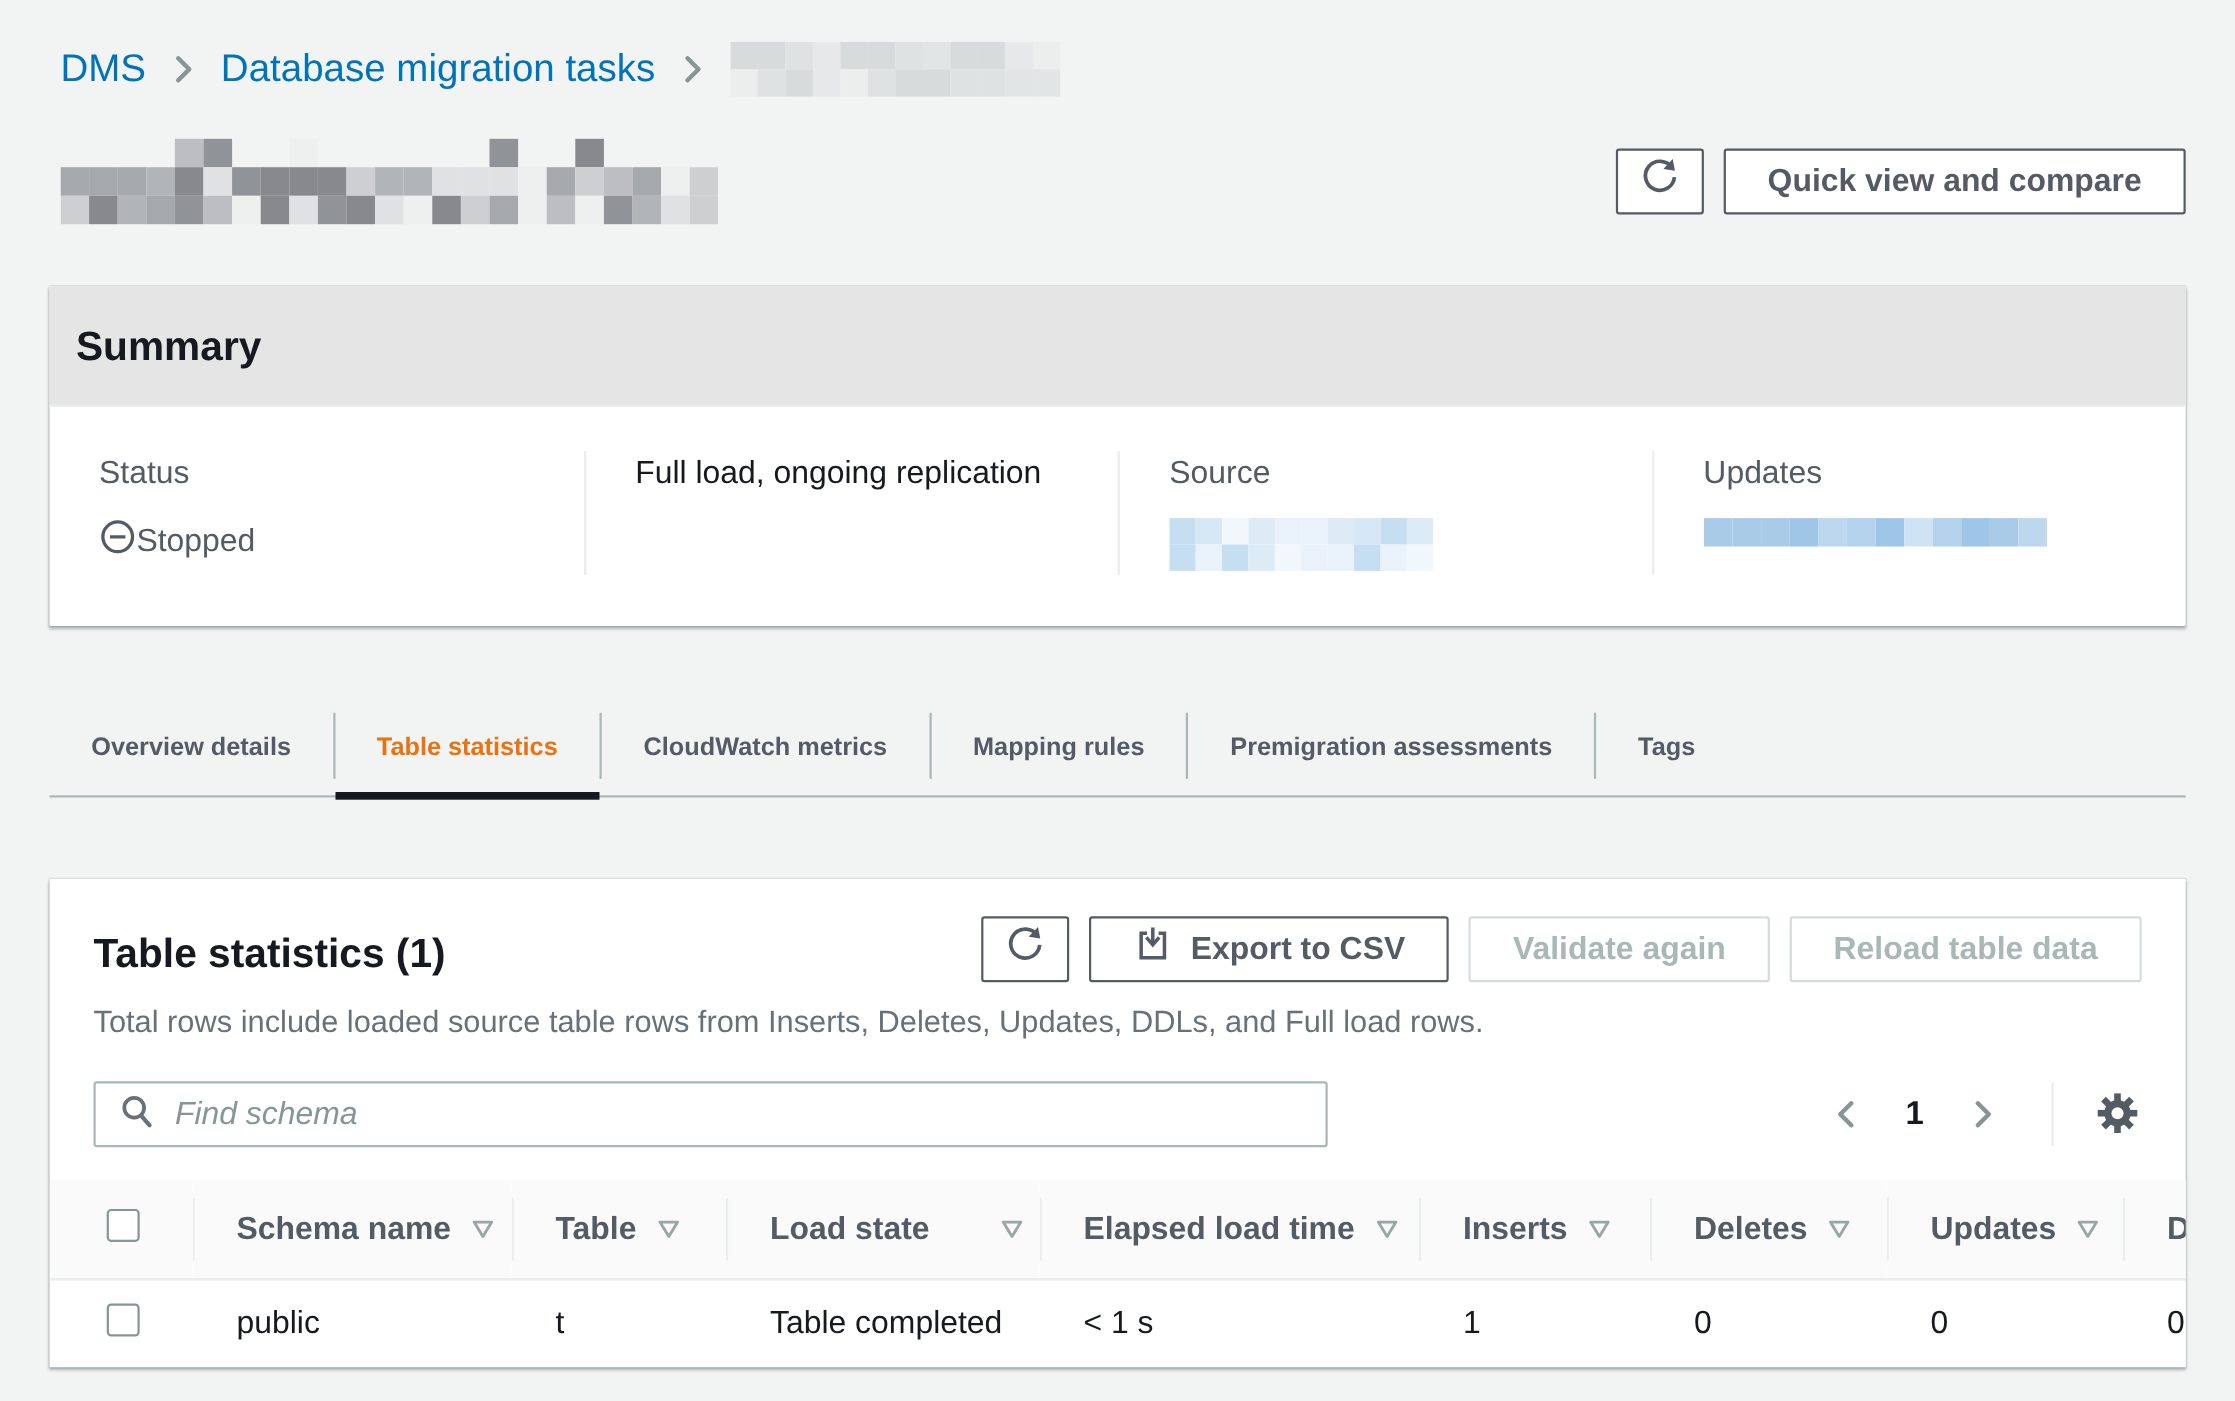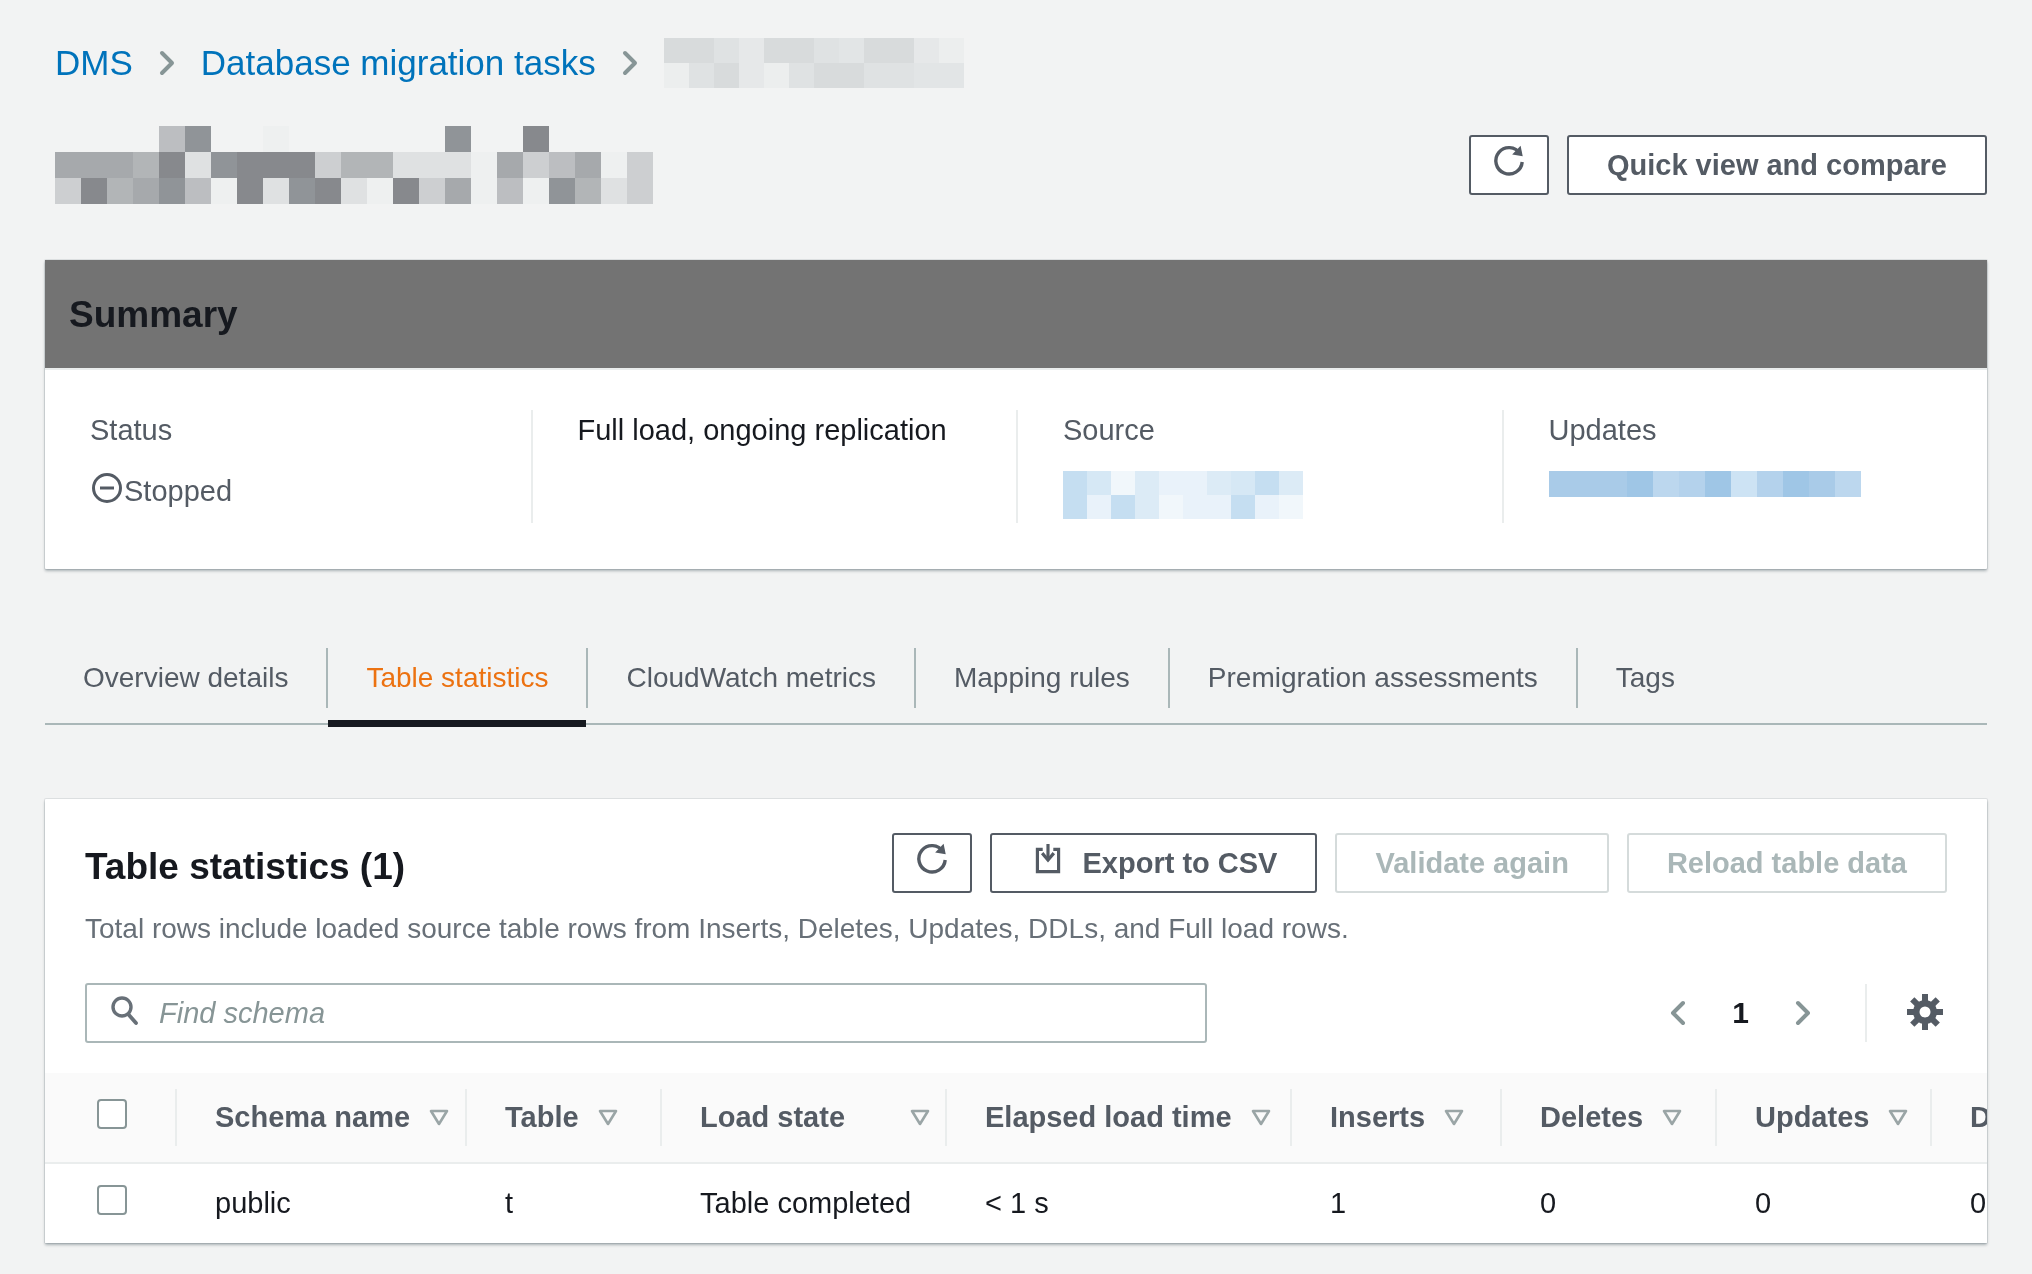--- a/index.html
+++ b/index.html
@@ -37,36 +37,36 @@
   .mosaic { display:grid; overflow:hidden; }
   .mosaic span { display:block; }
 
   
   .card {
     background:#fff; border-radius:1px;
     box-shadow:0 2px 3px rgba(0,28,36,.3), 0 0 0 1px rgba(0,28,36,.08);
   }
   .summary-card { margin-bottom:64px; }
   .card-head {
-    background:#737373; border-bottom:2px solid #eaeded;
+    background:#e5e5e5; border-bottom:2px solid #eaeded;
     padding:34px 40px 32px 24px;
   }
   .card-head h2 { font-size:37px; font-weight:bold; color:#16191f; }
   .summary-body { display:grid; grid-template-columns:1fr 1fr 1fr 1fr; padding:40px 0 46px 0; }
   .summary-col { padding:4px 30px 4px 45px; }
   .summary-col + .summary-col { border-left:2px solid #eaeded; }
   .field-label { font-size:29px; color:#545b64; margin-bottom:24px; }
   .field-value { font-size:29px; color:#16191f; display:flex; align-items:center; gap:0; }
   .status-stopped { color:#545b64; }
 
   
   .tabs { display:flex; align-items:stretch; border-bottom:2px solid #aab7b8; margin-bottom:74px; height:92px; }
   .tab {
     display:flex; align-items:center; padding:0 38px; position:relative;
-    font-size:28px; font-weight:normal; color:#545b64; cursor:pointer; white-space:nowrap;
+    font-size:23px; font-weight:bold; color:#545b64; cursor:pointer; white-space:nowrap;
   }
   .tab-sep { width:2px; background:#aab7b8; align-self:center; height:60px; }
   .tab.active { color:#ec7211; }
   .tab.active::after {
     content:""; position:absolute; left:0; right:0; bottom:-4px; height:7px; background:#16191f;
   }
 
   
   .ts-card { overflow:hidden; }
   .ts-header { padding:34px 40px 0 40px; display:flex; justify-content:space-between; align-items:center; }

